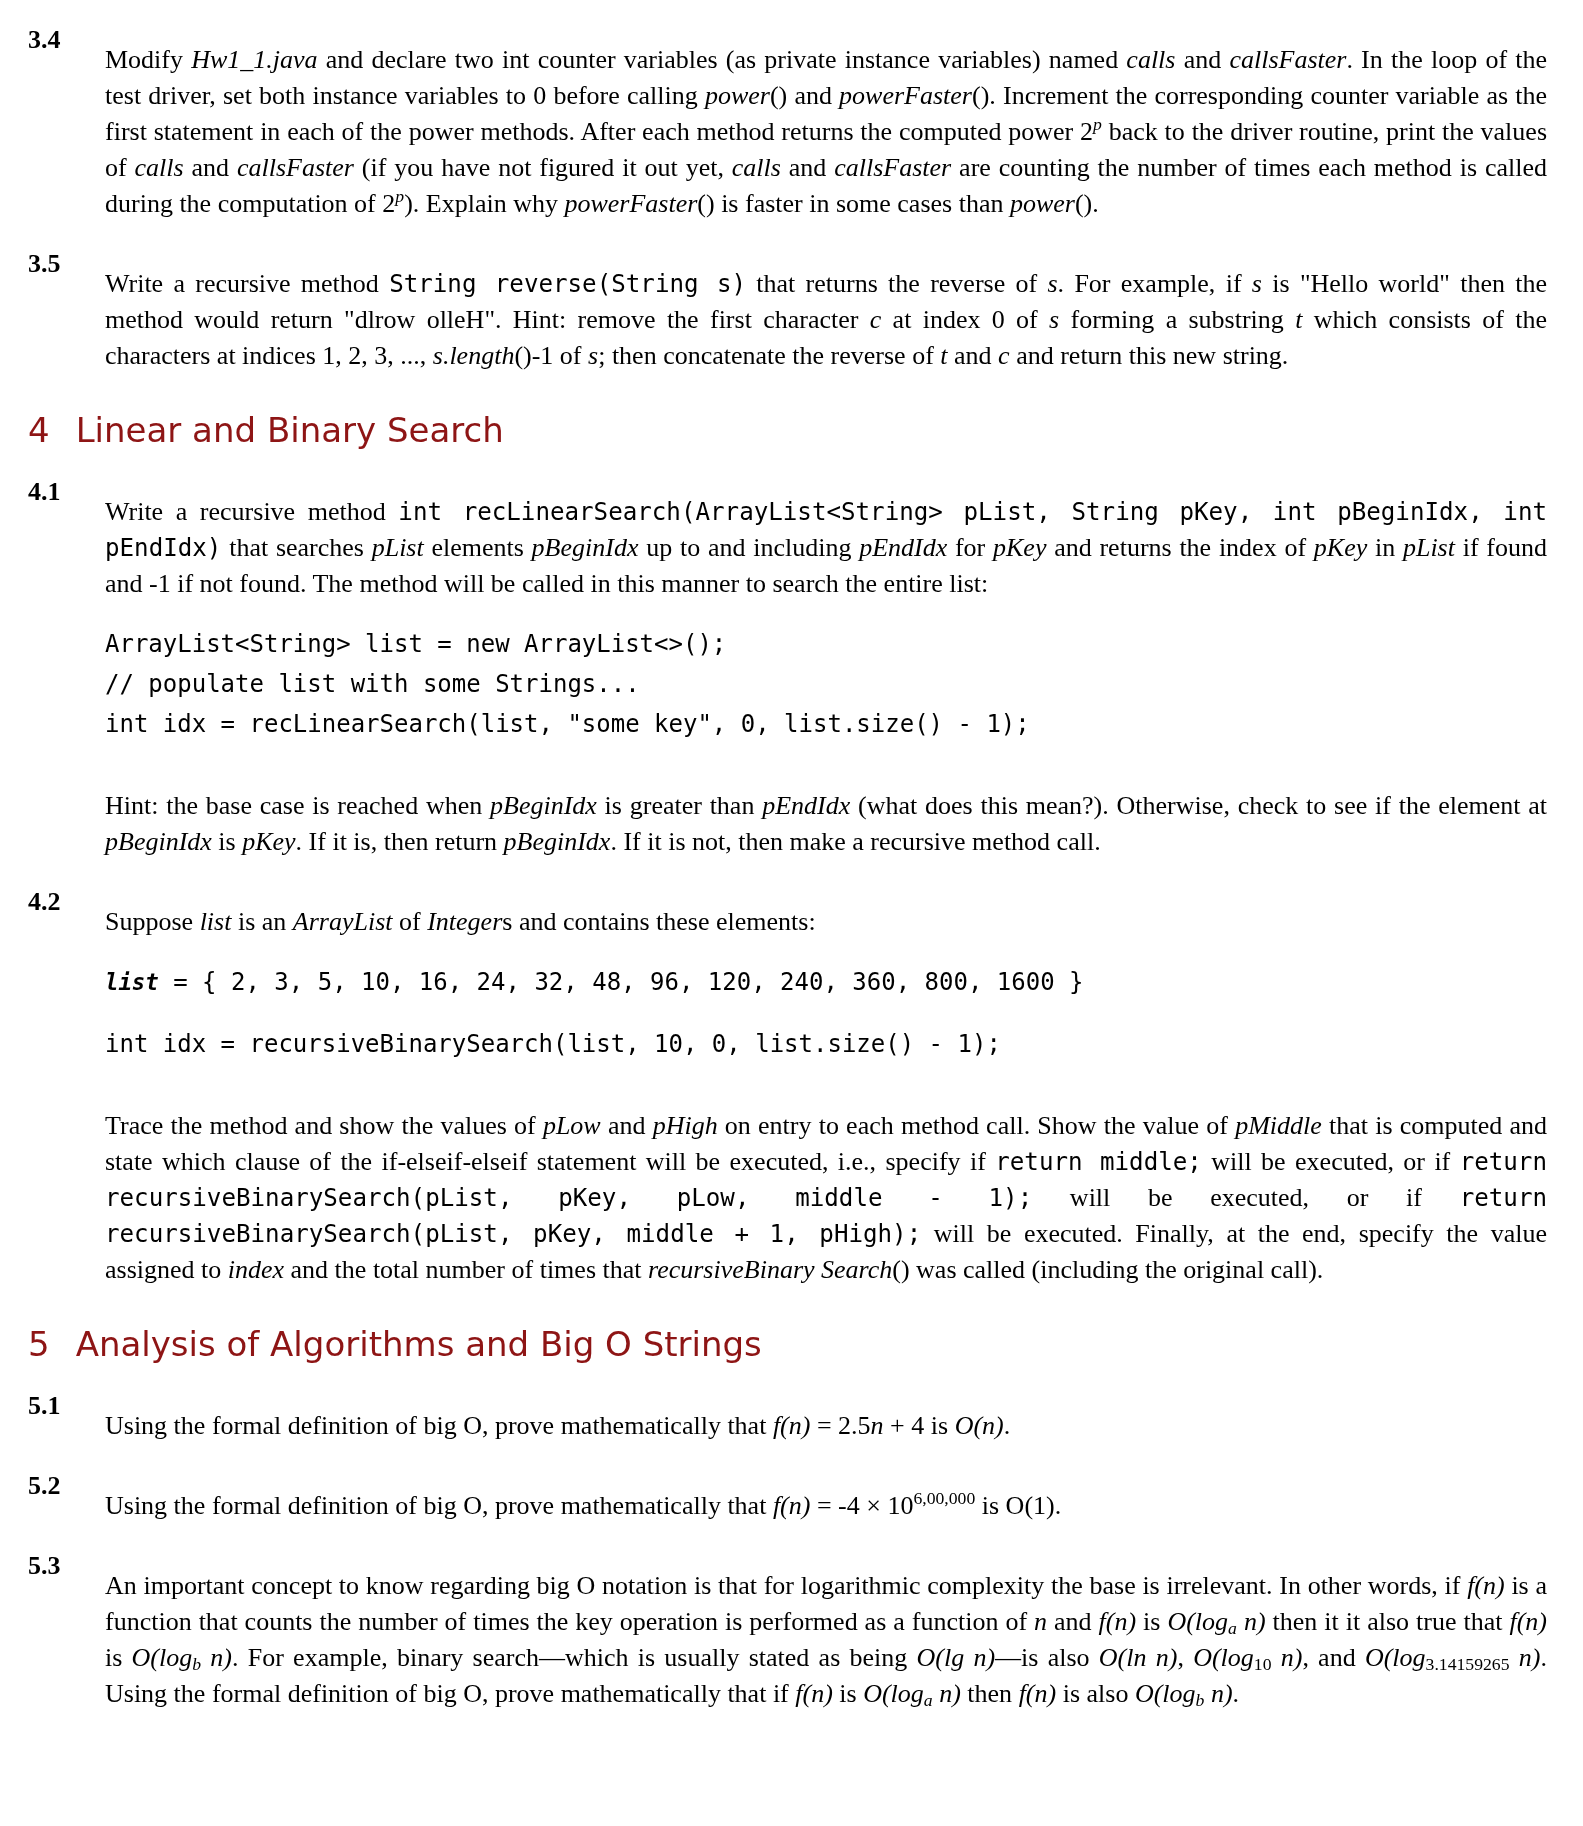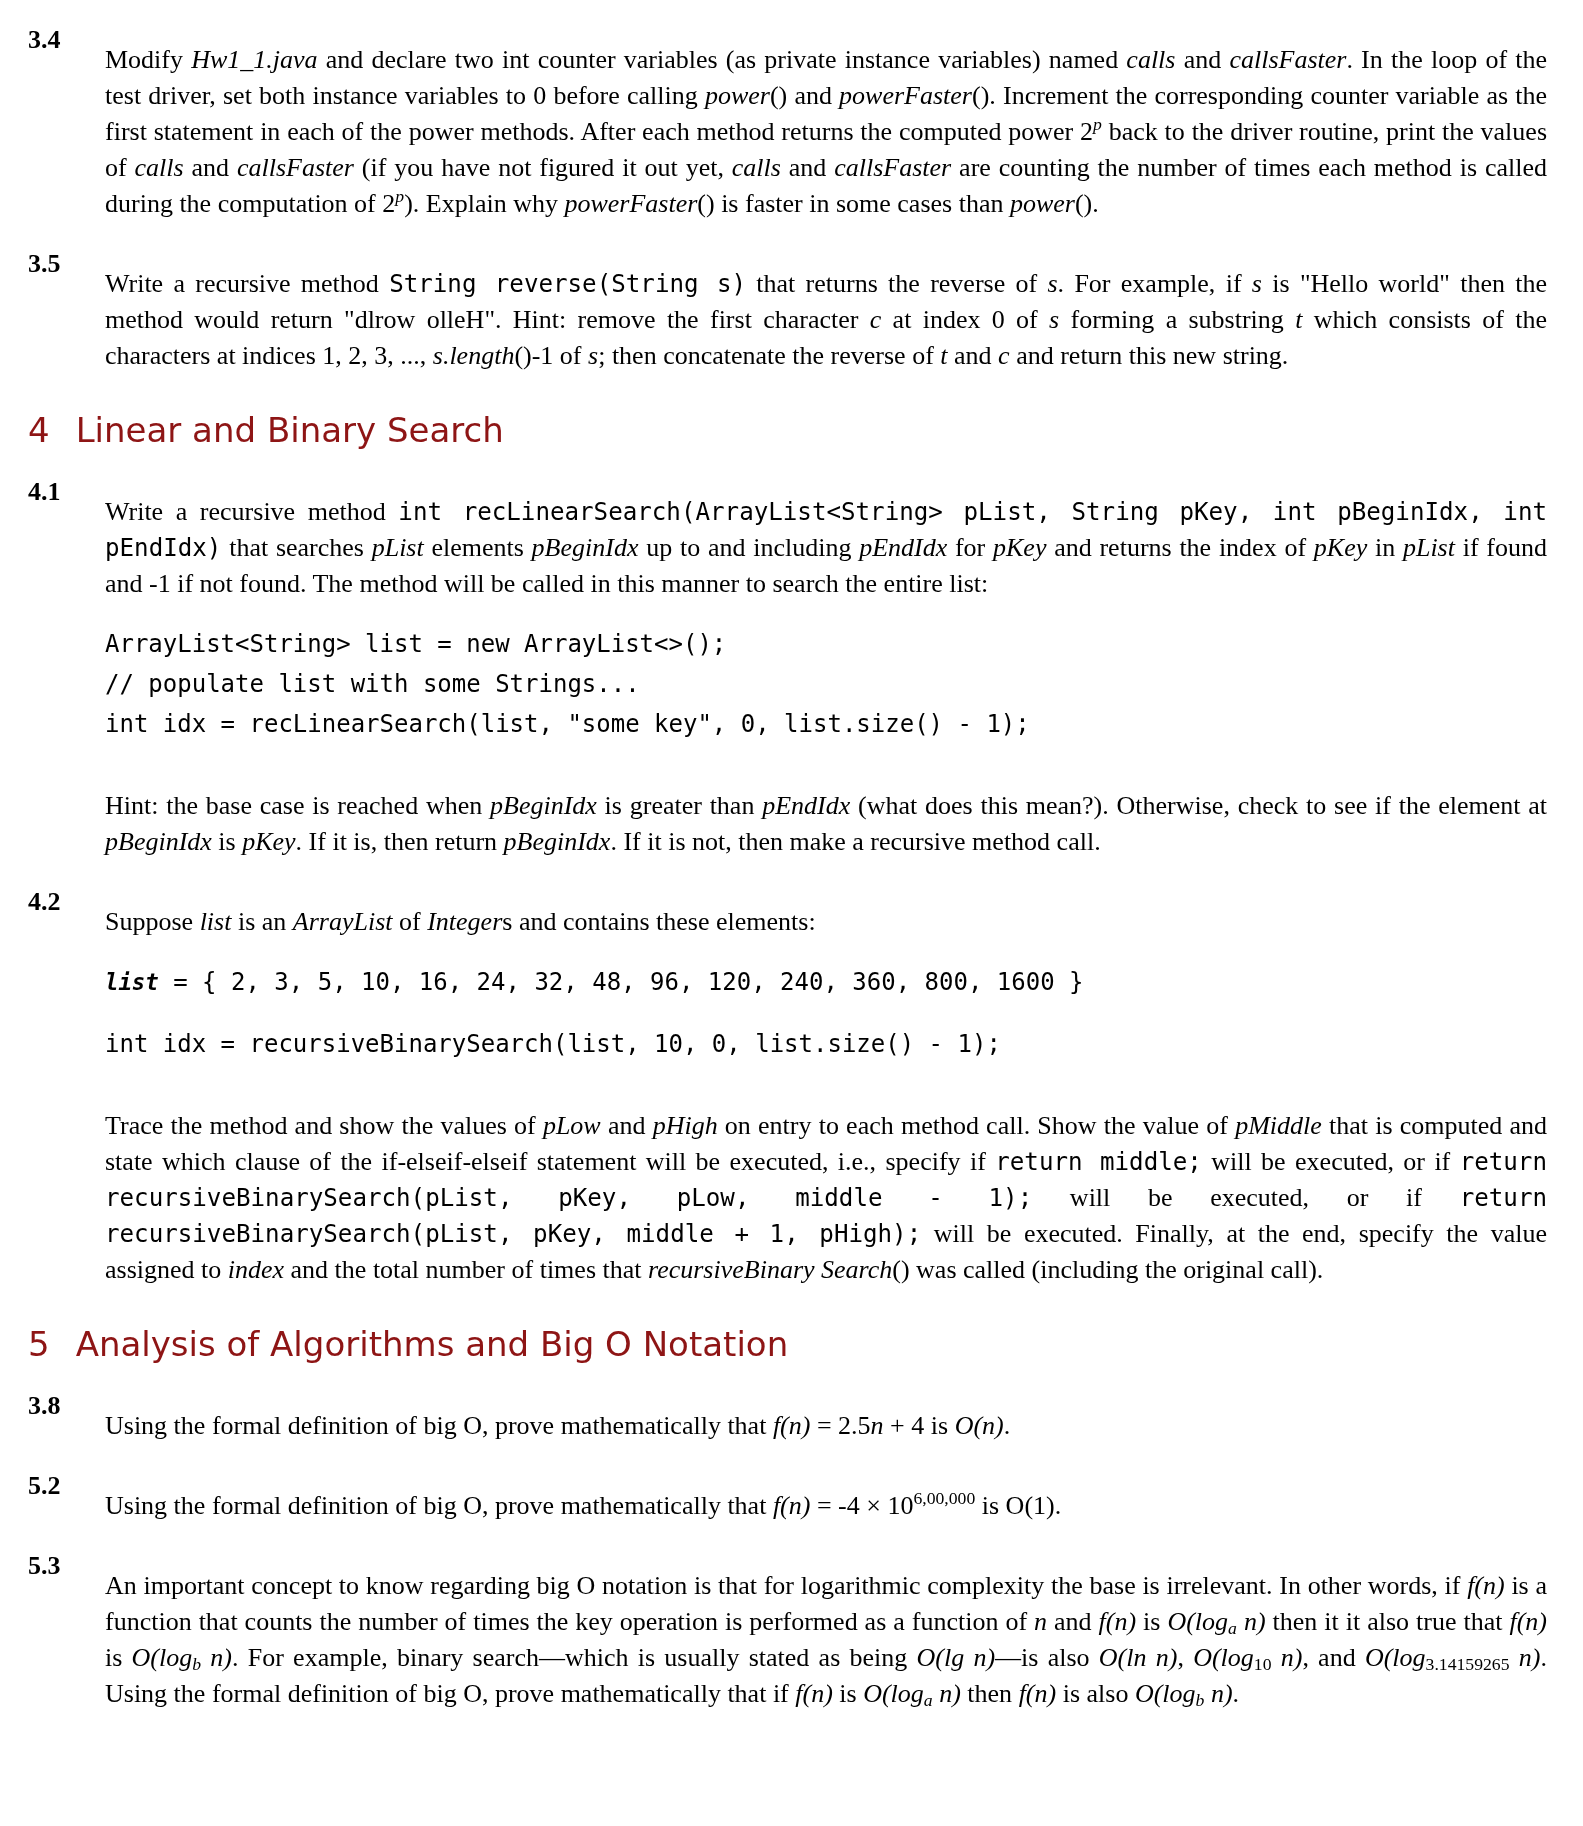--- a/index.html
+++ b/index.html
@@ -54,23 +54,23 @@
     <div class="item">
       <span class="num">4.2</span>
       <div class="body"><span>Suppose </span><span class="i">list</span><span> is an </span><span class="i">ArrayList</span><span> of </span><span class="i">Integer</span><span>s and contains these elements:</span></div>
     </div>
     <div class="code"><div><span class="m bi">list</span><span> = { 2, 3, 5, 10, 16, 24, 32, 48, 96, 120, 240, 360, 800, 1600 }</span></div></div>
     <div class="code"><div><span>int idx = recursiveBinarySearch(list, 10, 0, list.size() - 1);</span></div></div>
     <div class="item cont">
       <span class="num"></span>
       <div class="body"><span>Trace the method and show the values of </span><span class="i">pLow</span><span> and </span><span class="i">pHigh</span><span> on entry to each method call. Show the value of </span><span class="i">pMiddle</span><span> that is computed and state which clause of the if-elseif-elseif statement will be executed, i.e., specify if </span><span class="m">return middle;</span><span> will be executed, or if </span><span class="m">return recursiveBinarySearch(pList, pKey, pLow, middle - 1);</span><span> will be executed, or if </span><span class="m">return recursiveBinarySearch(pList, pKey, middle + 1, pHigh);</span><span> will be executed. Finally, at the end, specify the value assigned to </span><span class="i">index</span><span> and the total number of times that </span><span class="i">recursiveBinary Search</span><span>() was called (including the original call).</span></div>
     </div>
-    <div class="heading"><span class="hnum">5</span><span>Analysis of Algorithms and Big O Notation</span></div>
+    <div class="heading"><span class="hnum">5</span><span>Analysis of Algorithms and Big O Strings</span></div>
     <div class="item">
-      <span class="num">3.8</span>
+      <span class="num">5.1</span>
       <div class="body"><span>Using the formal definition of big O, prove mathematically that </span><span class="i">f(n)</span><span> = 2.5</span><span class="i">n</span><span> + 4 is </span><span class="i">O(n)</span><span>.</span></div>
     </div>
     <div class="item">
       <span class="num">5.2</span>
       <div class="body"><span>Using the formal definition of big O, prove mathematically that </span><span class="i">f(n)</span><span> = -4 × 10</span><span class="sup">6,00,000</span><span> is O(1).</span></div>
     </div>
     <div class="item">
       <span class="num">5.3</span>
       <div class="body"><span>An important concept to know regarding big O notation is that for logarithmic complexity the base is irrelevant. In other words, if </span><span class="i">f(n)</span><span> is a function that counts the number of times the key operation is performed as a function of </span><span class="i">n</span><span> and </span><span class="i">f(n)</span><span> is </span><span class="i">O(log</span><span class="sub i">a</span><span class="i"> n)</span><span> then it it also true that </span><span class="i">f(n)</span><span> is </span><span class="i">O(log</span><span class="sub i">b</span><span class="i"> n)</span><span>. For example, binary search—which is usually stated as being </span><span class="i">O(lg n)</span><span>—is also </span><span class="i">O(ln n)</span><span>, </span><span class="i">O(log</span><span class="sub">10</span><span class="i"> n)</span><span>, and </span><span class="i">O(log</span><span class="sub">3.14159265</span><span class="i"> n)</span><span>. Using the formal definition of big O, prove mathematically that if </span><span class="i">f(n)</span><span> is </span><span class="i">O(log</span><span class="sub i">a</span><span class="i"> n)</span><span> then </span><span class="i">f(n)</span><span> is also </span><span class="i">O(log</span><span class="sub i">b</span><span class="i"> n)</span><span>.</span></div>
     </div>

